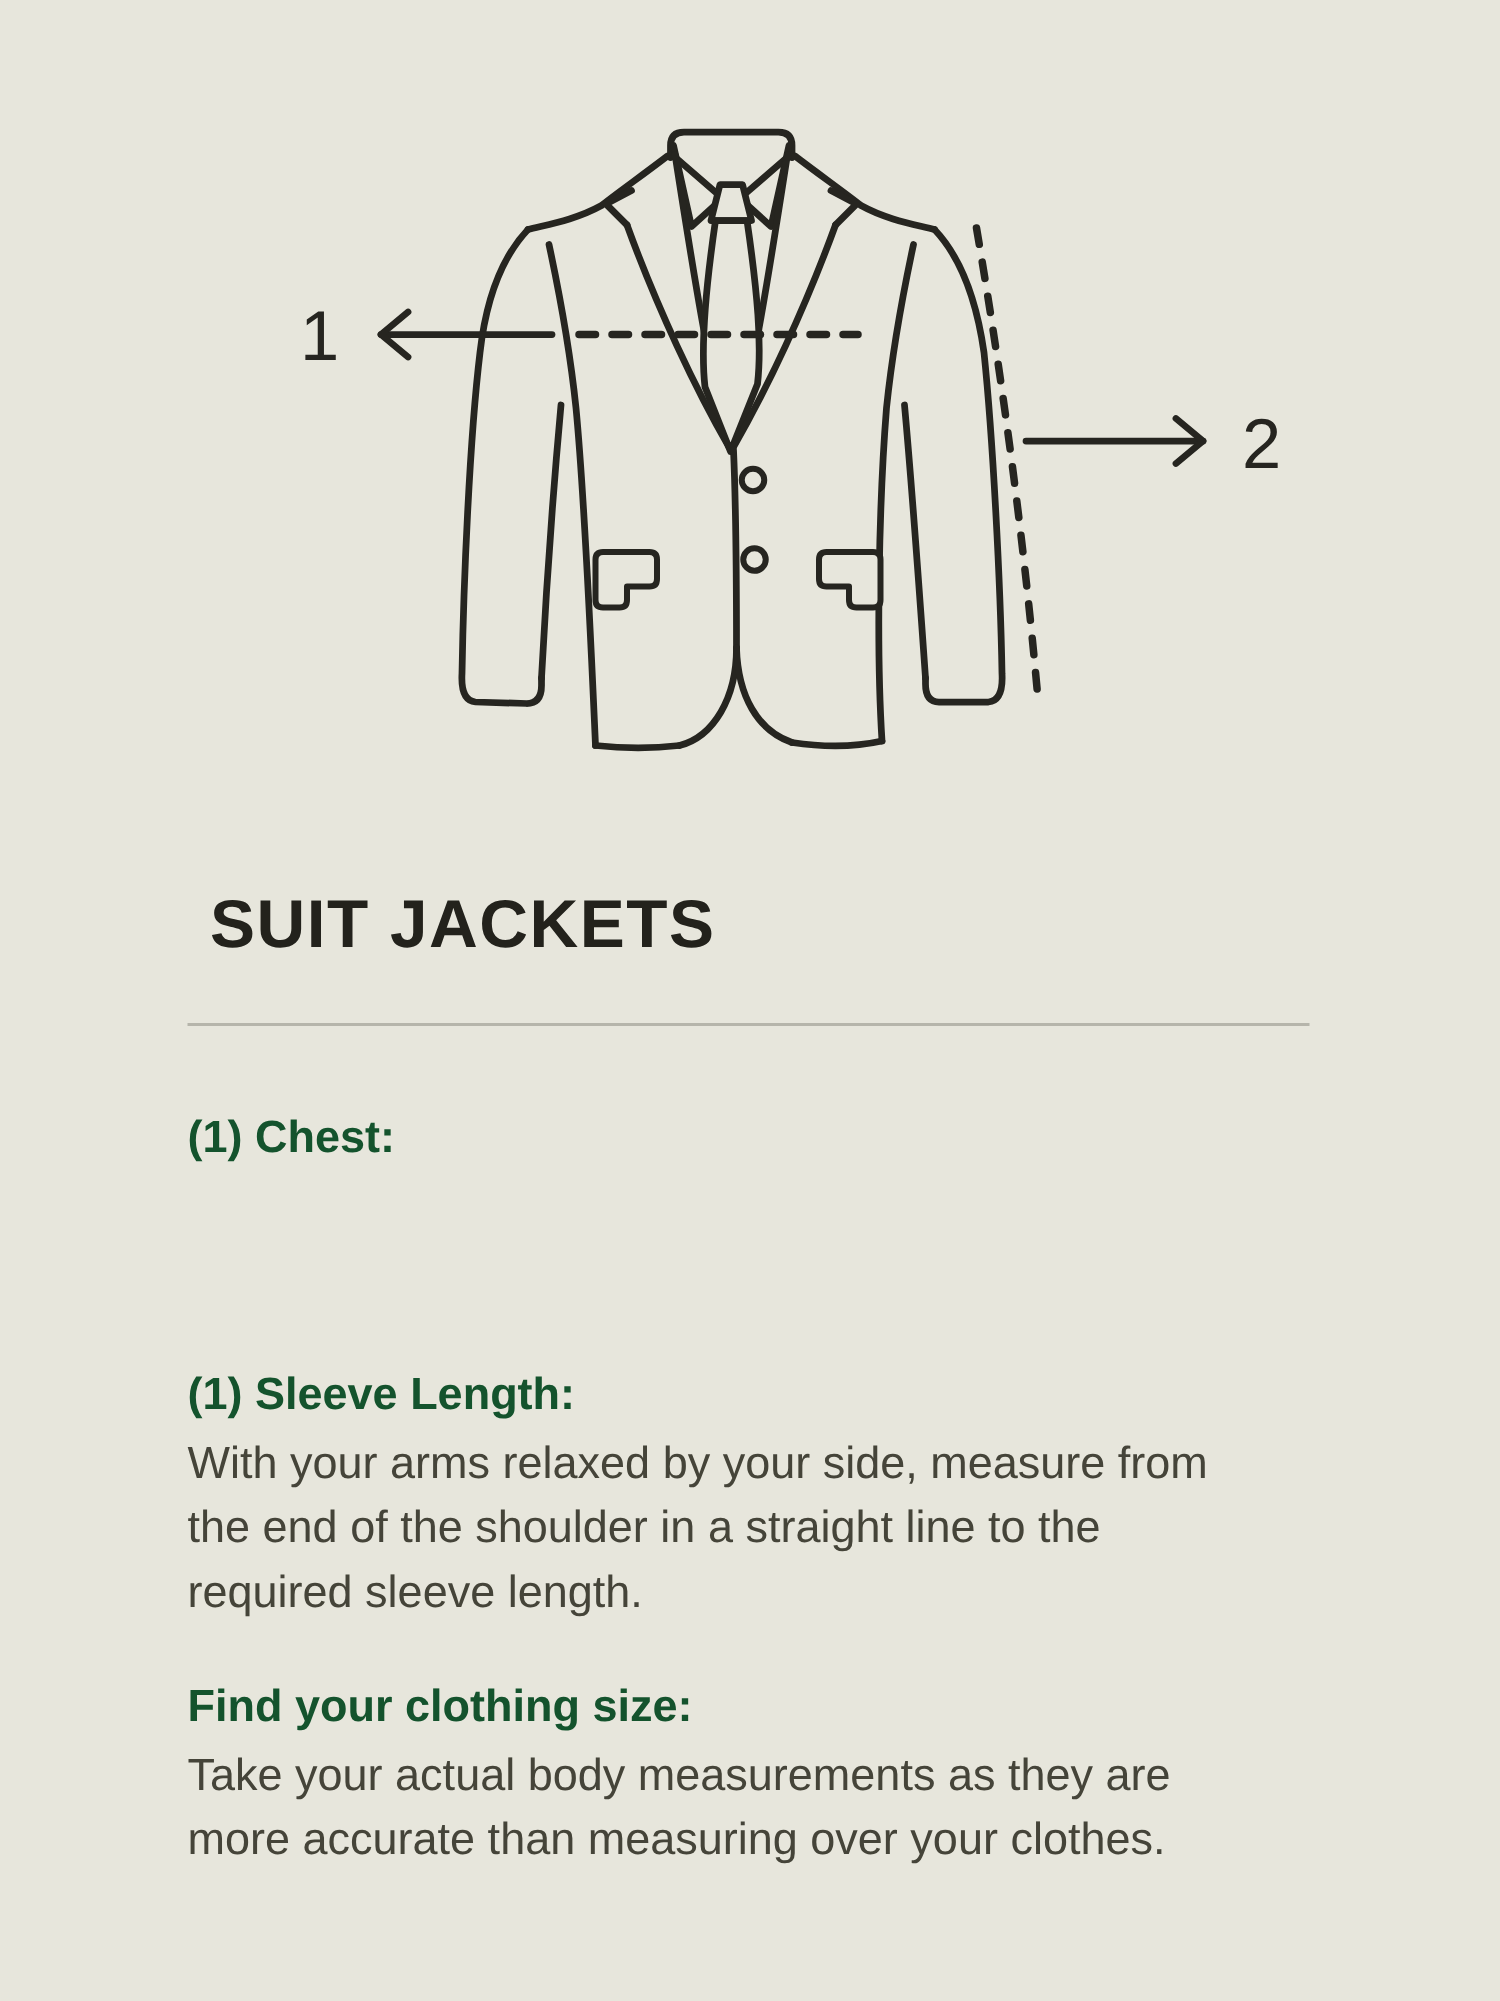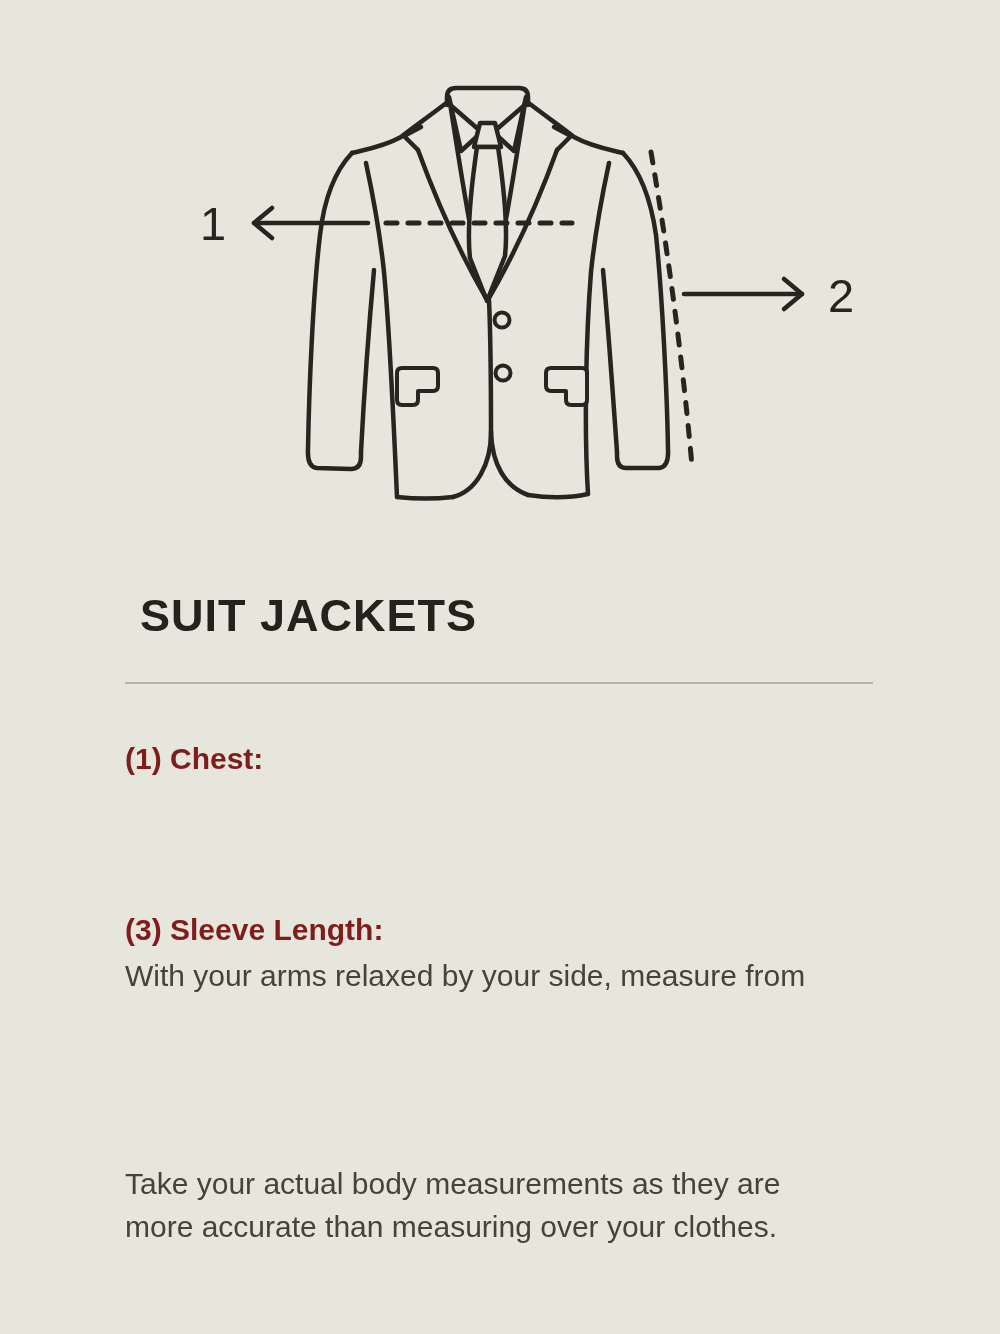--- a/index.html
+++ b/index.html
@@ -14,21 +14,21 @@
     position:absolute; left:140px; top:590px;
     font-size:45px; font-weight:700; letter-spacing:1px;
     color:#23221c; white-space:nowrap;
   }
   .divider {
     position:absolute; left:125px; top:682px; width:748px; height:2px;
     background:#b6b5ab;
   }
   .sec-title {
     position:absolute; left:125px;
-    font-size:30px; font-weight:700; color:#7f1d1d; white-space:nowrap;
+    font-size:30px; font-weight:700; color:#14532d; white-space:nowrap;
   }
   .sec-body {
     position:absolute; left:125px;
     font-size:30px; font-weight:400; color:#454439;
     line-height:43px; white-space:nowrap;
   }
   .t1 { top:742px; } .b1 { top:782px; }
   .t2 { top:913px; } .b2 { top:954px; }
   .t3 { top:1121px; } .b3 { top:1162px; }
   .measure-num {
@@ -97,23 +97,26 @@
       <path stroke-width="4.5" stroke-linejoin="round" d="M 784,279 L 802,294 L 784,309"></path>
     </g>
     <text class="measure-num" x="841" y="312" text-anchor="middle">2</text>
   </svg>
 
   <div class="page-title">SUIT JACKETS</div>
   <div class="divider"></div>
 
   <div class="sec-title t1">(1) Chest:</div>
 
-  <div class="sec-title t2">(3) Sleeve Length:</div>
+  <div class="sec-title t2">(1) Sleeve Length:</div>
   <div class="sec-body b2">
     <div>With your arms relaxed by your side, measure from</div>
+    <div>the end of the shoulder in a straight line to the</div>
+    <div>required sleeve length.</div>
   </div>
 
+  <div class="sec-title t3">Find your clothing size:</div>
   <div class="sec-body b3">
     <div>Take your actual body measurements as they are</div>
     <div>more accurate than measuring over your clothes.</div>
   </div>
 
 </div>
 
 </body></html>

